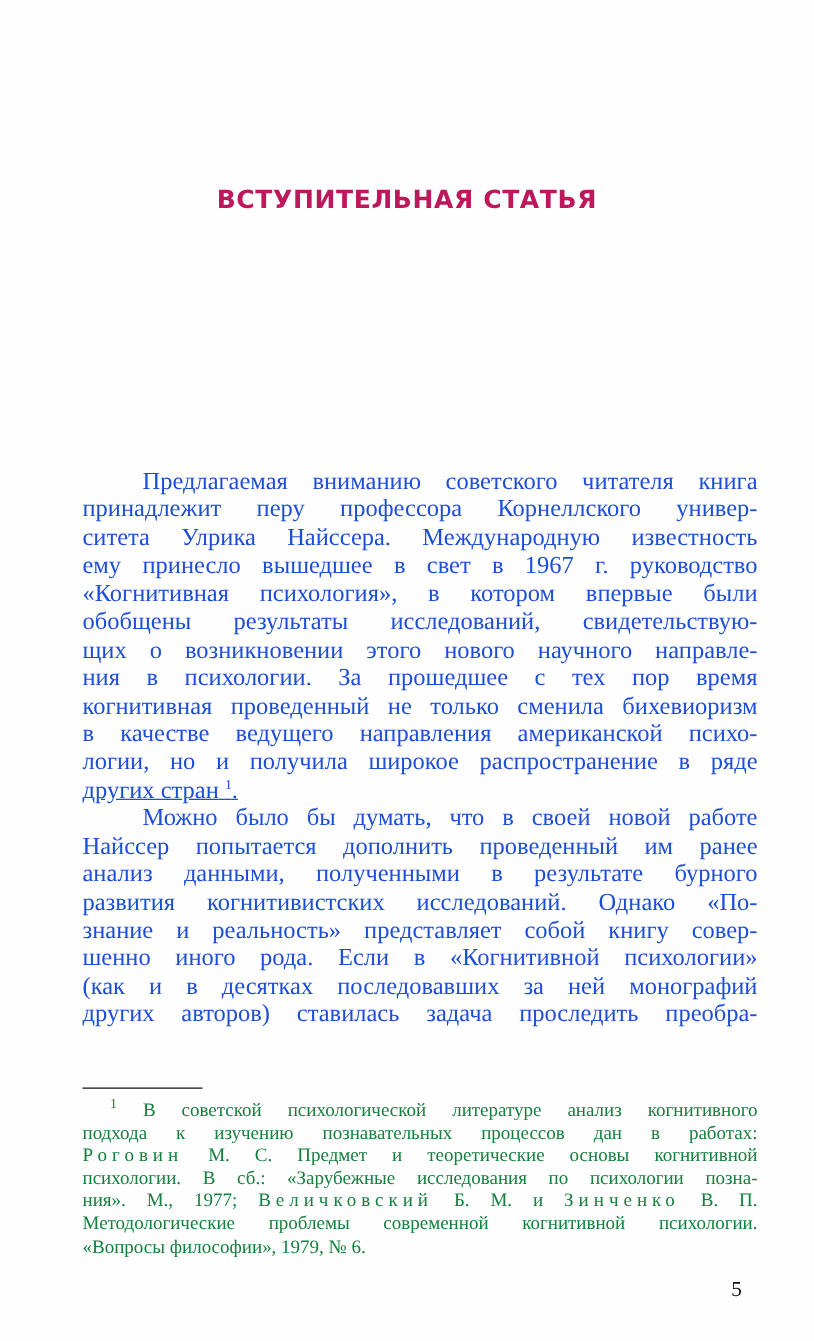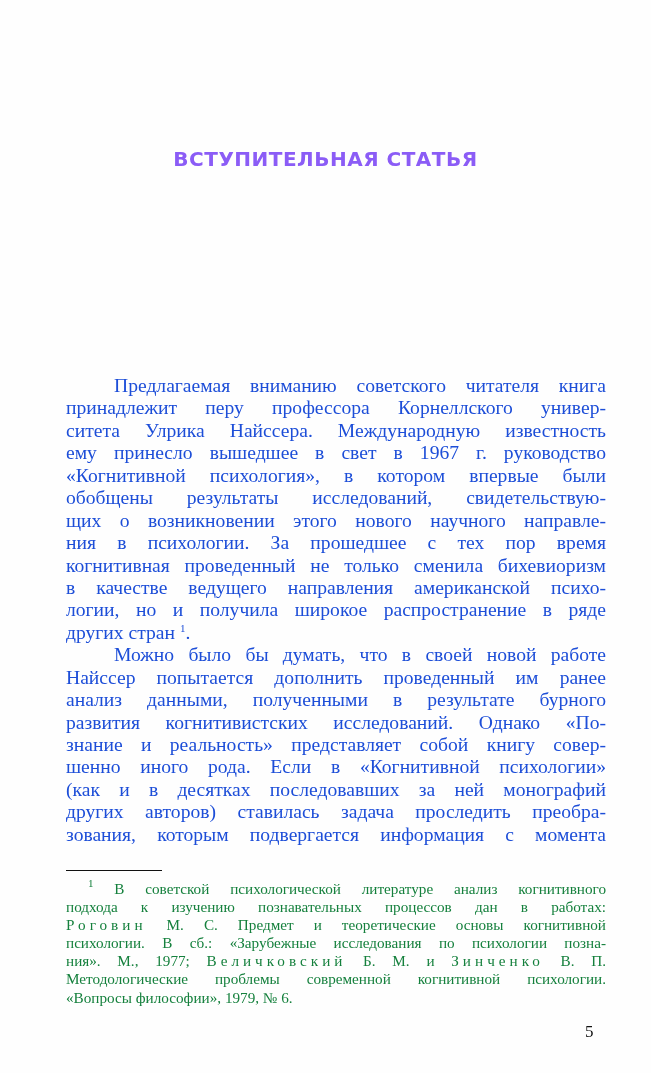--- a/index.html
+++ b/index.html
@@ -1,29 +1,29 @@
 <!DOCTYPE html>
 <html><head>
 <meta charset="utf-8">
 <style>
   html, body { margin: 0; padding: 0; background: #ffffff; }
   body { width: 651px; height: 1073px; position: relative; overflow: hidden; color: #111; }
   .page { position: absolute; left: 0; top: 0; width: 651px; height: 1073px; background: #fefefe; }
   .title {
     position: absolute; left: 0; width: 651px; top: 147px; text-align: center;
     font-family: "DejaVu Sans", sans-serif; font-weight: bold; font-size: 20px;
-    letter-spacing: 0.5px; color: #8b5cf6;
+    letter-spacing: 0.5px; color: #be185d;
   }
   .body-text {
     position: absolute; left: 66px; top: 375px; width: 540px;
     font-family: "Liberation Serif", serif; font-size: 19.6px; line-height: 22.45px;
     color: #1d4ed8;
   }
   .line { display: block; white-space: nowrap; text-align: justify; text-align-last: justify; height: 22.45px; }
-  .line.last { text-align-last: left; }
+  .line.last { text-align-last: left; text-decoration: underline; }
   .line.indent { padding-left: 48px; }
   sup { font-size: 11px; line-height: 0; vertical-align: 7px; }
   .fn-rule { position: absolute; left: 66px; top: 870px; width: 96px; height: 0; border-top: 1.6px solid #111; }
   .footnotes {
     position: absolute; left: 66px; top: 880px; width: 540px;
     font-family: "Liberation Serif", serif; font-size: 15.2px; line-height: 18.1px; color: #15803d;
   }
   .fline { display: block; white-space: nowrap; text-align: justify; text-align-last: justify; height: 18.1px; }
   .fline.last { text-align-last: left; }
   .fline.indent { padding-left: 22px; }
@@ -39,38 +39,37 @@
 <div class="page">
 
   <div class="title">ВСТУПИТЕЛЬНАЯ СТАТЬЯ</div>
 
   <div class="body-text">
 
     <span class="line indent">Предлагаемая вниманию советского читателя книга</span>
     <span class="line">принадлежит перу профессора Корнеллского универ-</span>
     <span class="line">ситета Улрика Найссера. Международную известность</span>
     <span class="line">ему принесло вышедшее в свет в 1967 г. руководство</span>
-    <span class="line">«Когнитивной психология», в котором впервые были</span>
+    <span class="line">«Когнитивная психология», в котором впервые были</span>
     <span class="line">обобщены результаты исследований, свидетельствую-</span>
     <span class="line">щих о возникновении этого нового научного направле-</span>
     <span class="line">ния в психологии. За прошедшее с тех пор время</span>
     <span class="line">когнитивная проведенный не только сменила бихевиоризм</span>
     <span class="line">в качестве ведущего направления американской психо-</span>
     <span class="line">логии, но и получила широкое распространение в ряде</span>
     <span class="line last"><span>других стран</span> <sup>1</sup><span>.</span></span>
 
     <span class="line indent">Можно было бы думать, что в своей новой работе</span>
     <span class="line">Найссер попытается дополнить проведенный им ранее</span>
     <span class="line">анализ данными, полученными в результате бурного</span>
     <span class="line">развития когнитивистских исследований. Однако «По-</span>
     <span class="line">знание и реальность» представляет собой книгу совер-</span>
     <span class="line">шенно иного рода. Если в «Когнитивной психологии»</span>
     <span class="line">(как и в десятках последовавших за ней монографий</span>
     <span class="line">других авторов) ставилась задача проследить преобра-</span>
-    <span class="line">зования, которым подвергается информация с момента</span>
   </div>
 
   <div class="fn-rule"></div>
 
   <div class="footnotes">
     <span class="fline indent"><sup>1</sup> <span>В советской психологической литературе анализ когнитивного</span></span>
     <span class="fline">подхода к изучению познавательных процессов дан в работах:</span>
     <span class="fline"><span class="spaced">Роговин</span><span> М. С. Предмет и теоретические основы когнитивной</span></span>
     <span class="fline">психологии. В сб.: «Зарубежные исследования по психологии позна-</span>
     <span class="fline"><span>ния». М., 1977; </span><span class="spaced">Величковский</span><span> Б. М. и </span><span class="spaced">Зинченко</span><span> В. П.</span></span>

